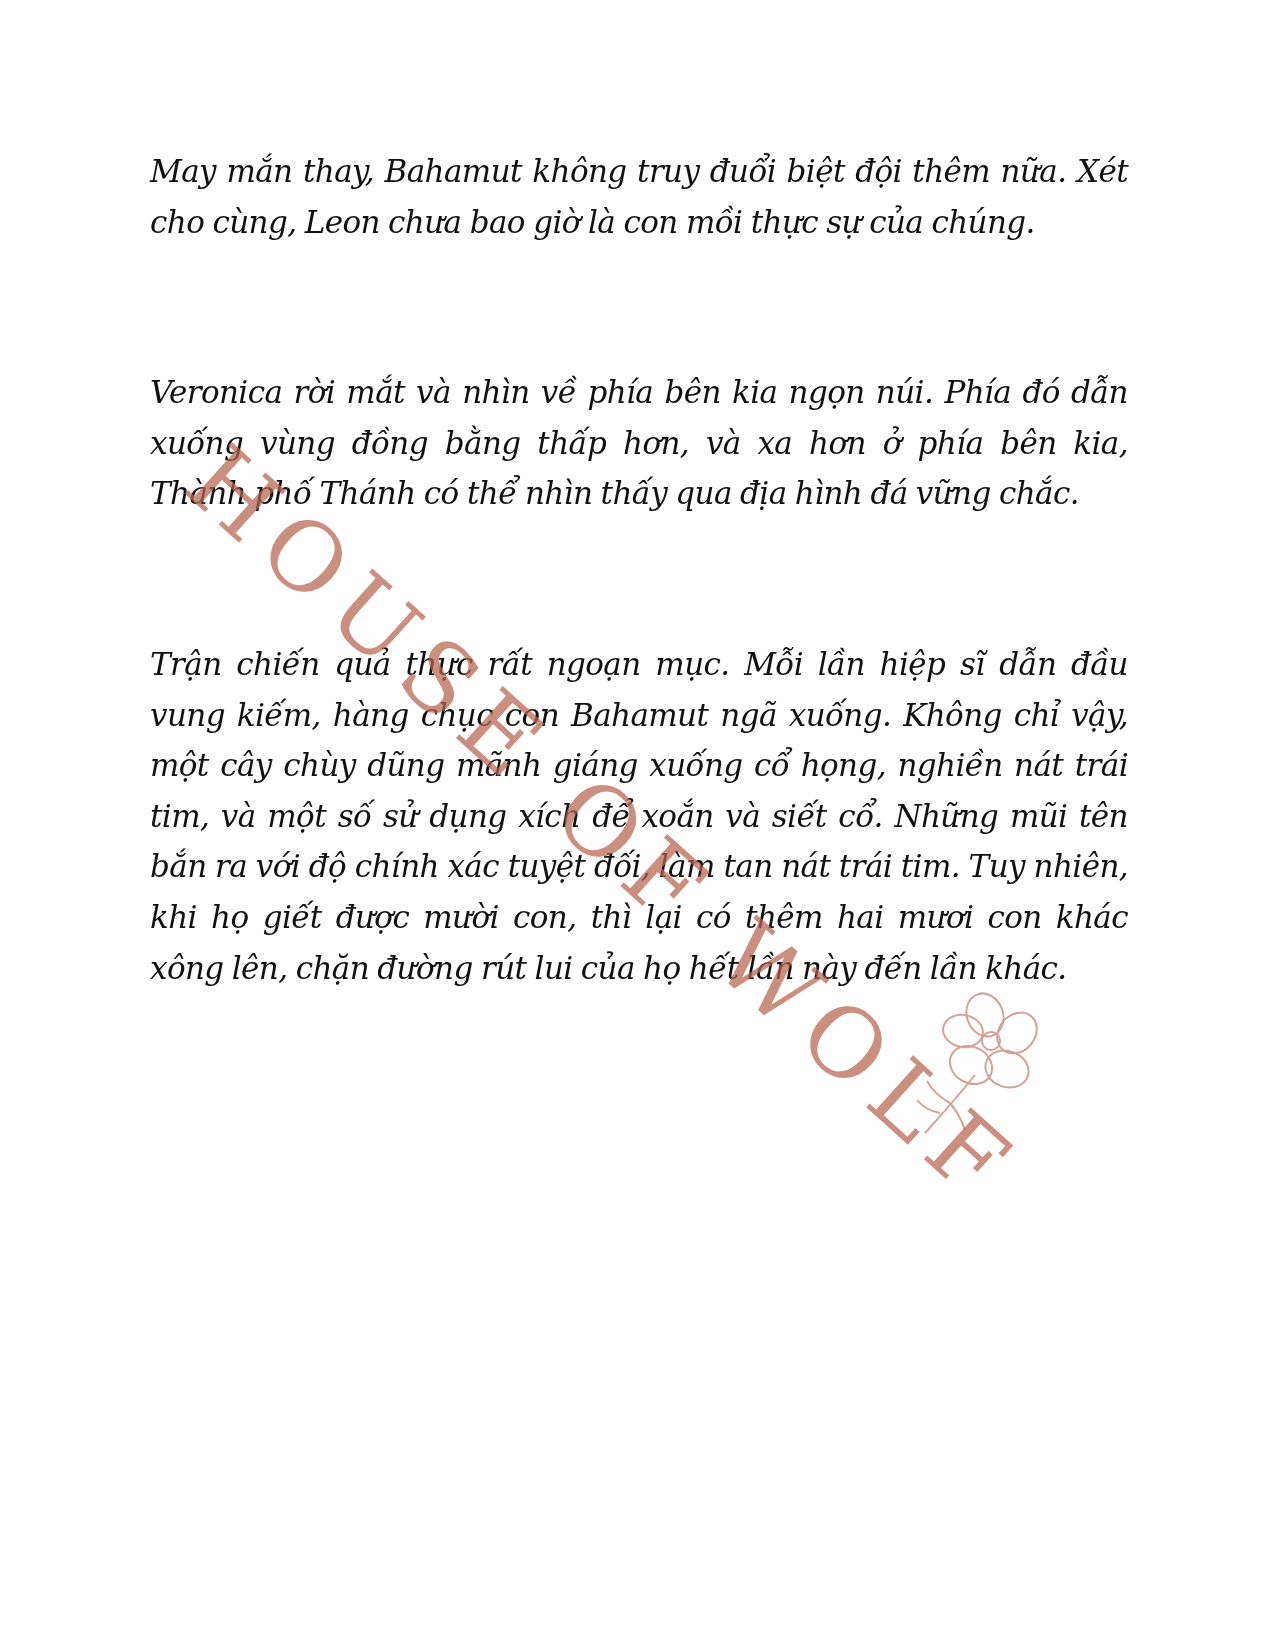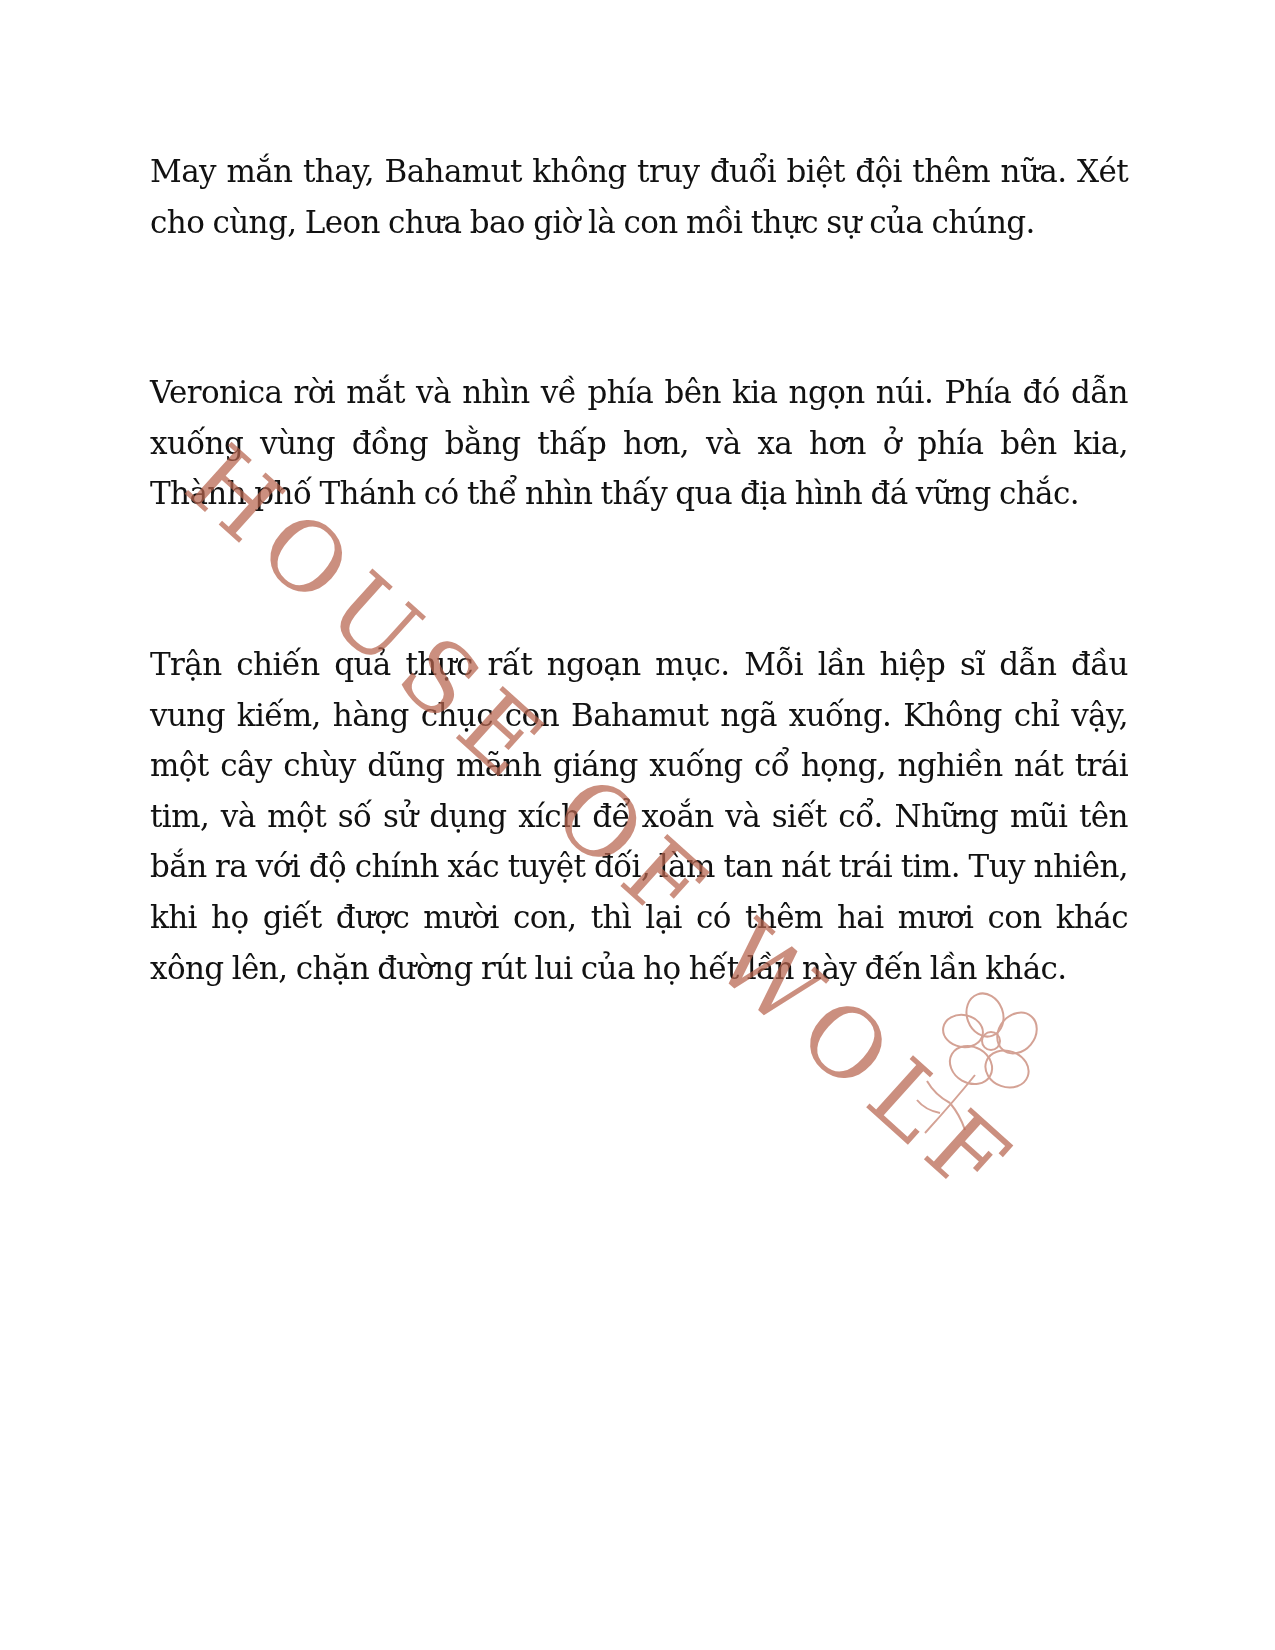--- a/index.html
+++ b/index.html
@@ -4,20 +4,21 @@
 <style>
   html, body { margin: 0; padding: 0; background: #ffffff; }
   body { width: 1275px; height: 1650px; position: relative; overflow: hidden; }
   .page { position: absolute; left: 0; top: 0; width: 1275px; height: 1650px; background: #fff; }
   .text-col {
     position: absolute; left: 150px; top: 146px; width: 978px;
     font-family: "DejaVu Serif", "Liberation Serif", serif;
     font-size: 31px; line-height: 50.6px; color: #111;
     text-align: justify; letter-spacing: -0.6px; word-spacing: -1px;
     z-index: 1;
+    font-style: italic;
   }
   .para { margin: 0; }
   .para + .para { margin-top: 120px; }
   .para.lastline-justify { text-align-last: justify; }
   .watermark {
     position: absolute; left: 0; top: 0; width: 1275px; height: 1650px;
     pointer-events: none; z-index: 2;
   }
   .wm-text {
     position: absolute; left: 235px; top: 430px;

